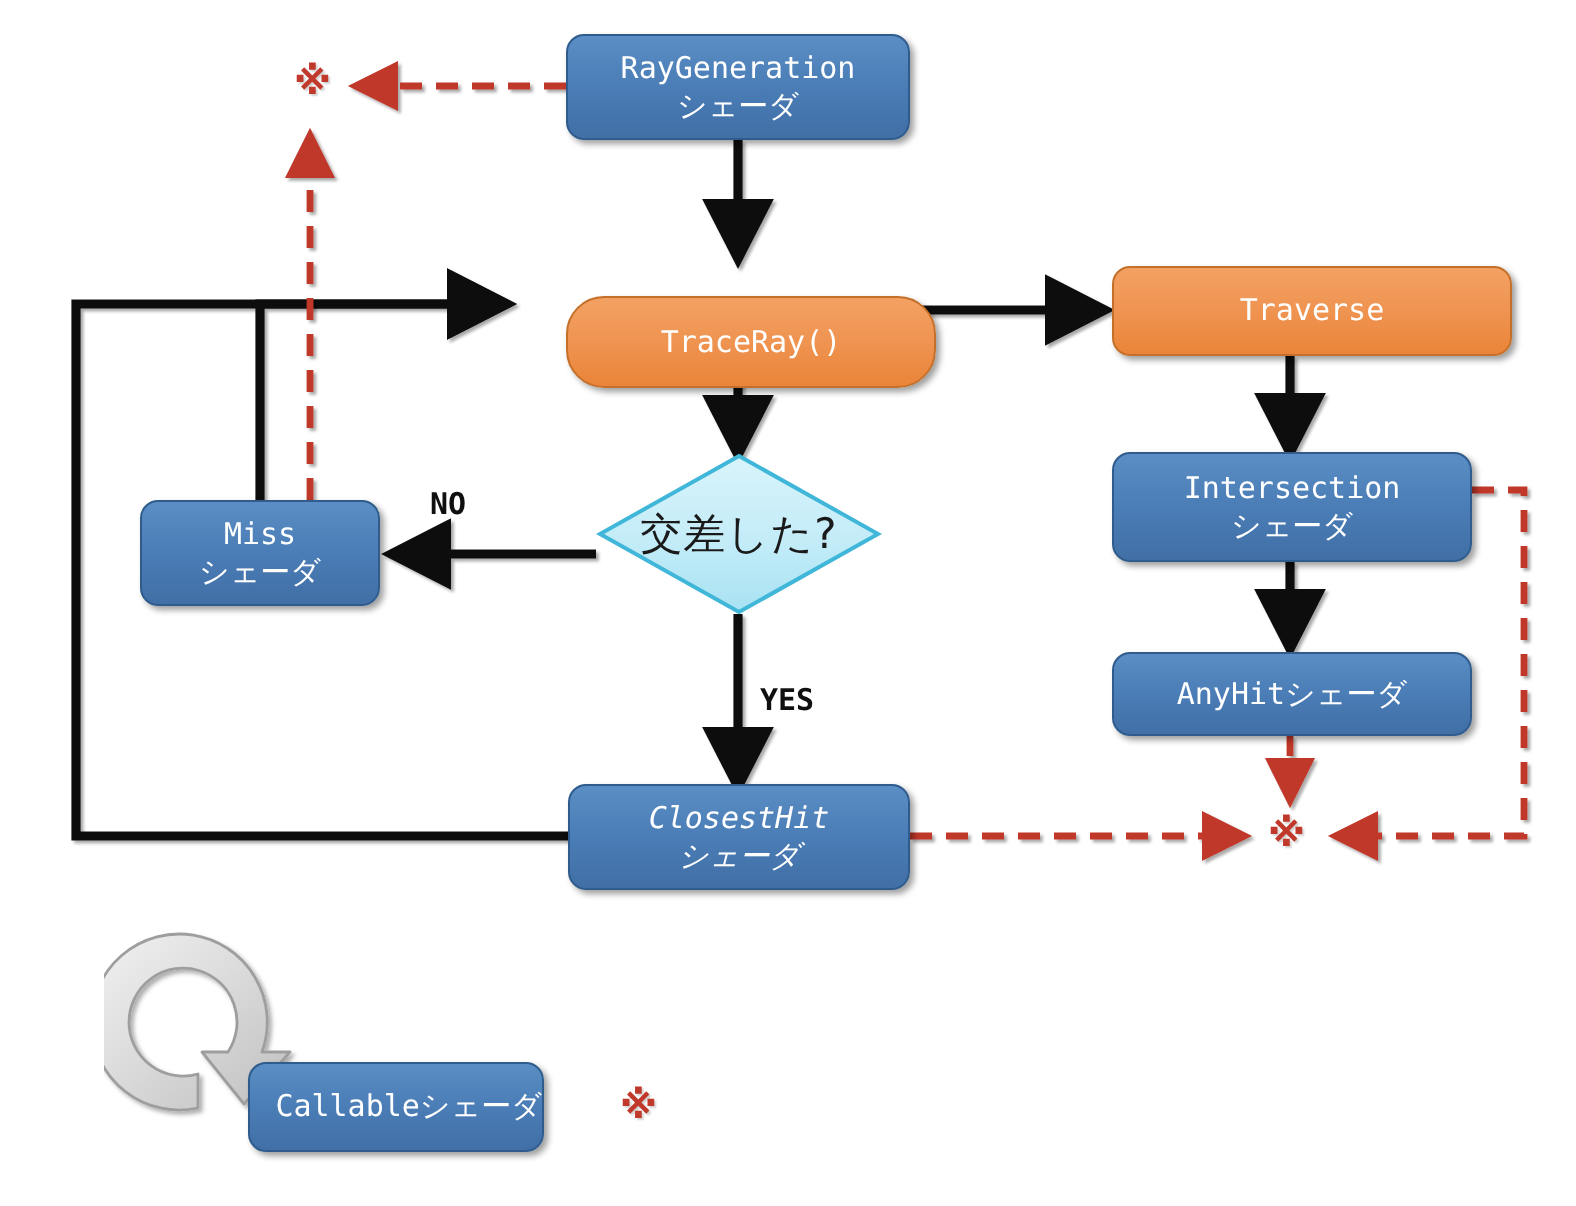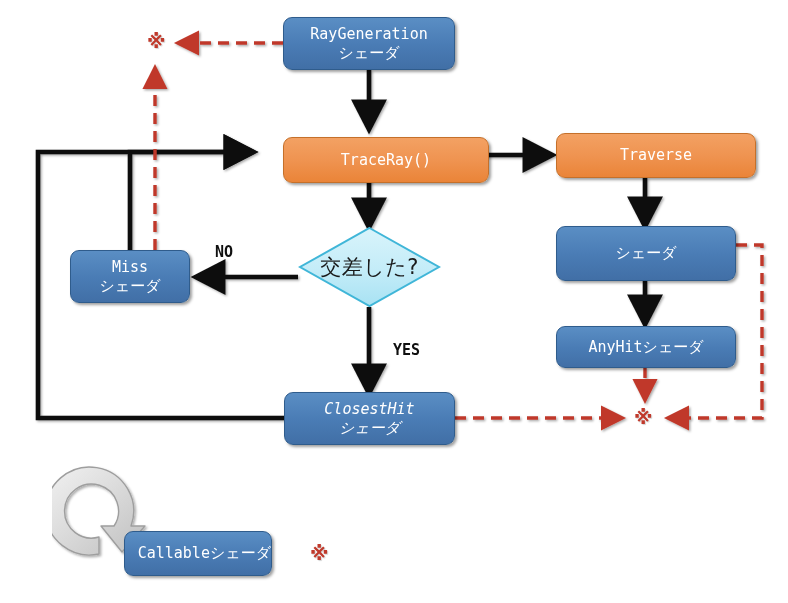--- a/index.html
+++ b/index.html
@@ -159,29 +159,30 @@
 
       <path d="M736,245 L762,245 L762,418 L668,418" stroke="#c0392b" stroke-width="3.4" fill="none" stroke-dasharray="11 7" marker-end="url(#arrowRed)"></path>
     </g>
   </svg>
 
   <div class="node blue" style="left:283px; top:17px; width:172px; height:53px;">
     <span>RayGeneration</span>
     <span class="line2">シェーダ</span>
   </div>
 
-  <div class="node orange" style="left:283px; top:137px; width:206px; height:46px;">
+  <div class="node orange" style="left:283px; top:148px; width:185px; height:46px;border-radius:19px;">
     <span>TraceRay()</span>
   </div>
 
   <div class="node orange" style="left:556px; top:133px; width:200px; height:45px;">
     <span>Traverse</span>
   </div>
 
   <div class="node blue" style="left:556px; top:226px; width:180px; height:55px;">
+    <span>Intersection</span>
     <span class="line2">シェーダ</span>
   </div>
 
   <div class="node blue" style="left:556px; top:326px; width:180px; height:42px;">
     <span>AnyHitシェーダ</span>
   </div>
 
   <div class="node blue" style="left:70px; top:250px; width:120px; height:53px;">
     <span>Miss</span>
     <span class="line2">シェーダ</span>
@@ -205,21 +206,21 @@
           <stop offset="100%" stop-color="#a8e2f3"></stop>
         </linearGradient>
       </defs>
       <polygon points="71.5,2 141,41 71.5,80 2,41" fill="url(#diamondGrad)" stroke="#40b6d8" stroke-width="2"></polygon>
     </svg>
     <div class="diamond-label">交差した?</div>
   </div>
 
   <div class="edge-label" style="left:215px; top:243px;text-align:center;">NO</div>
 
-  <div class="edge-label" style="left:393px; top:341px;">YES</div>
+  <div class="edge-label" style="left:380px; top:341px;">YES</div>
 
   <div class="kome" style="left:147px; top:32px;">※</div>
 
   <div class="kome" style="left:634px; top:408px;">※</div>
 
   <div class="kome" style="left:310px; top:544px;">※</div>
 
   <div class="loop-arrow" style="left:52px; top:462px; width:110px; height:100px;">
     <svg width="110" height="100" viewBox="0 0 110 100" xmlns="http://www.w3.org/2000/svg">
       <defs>

